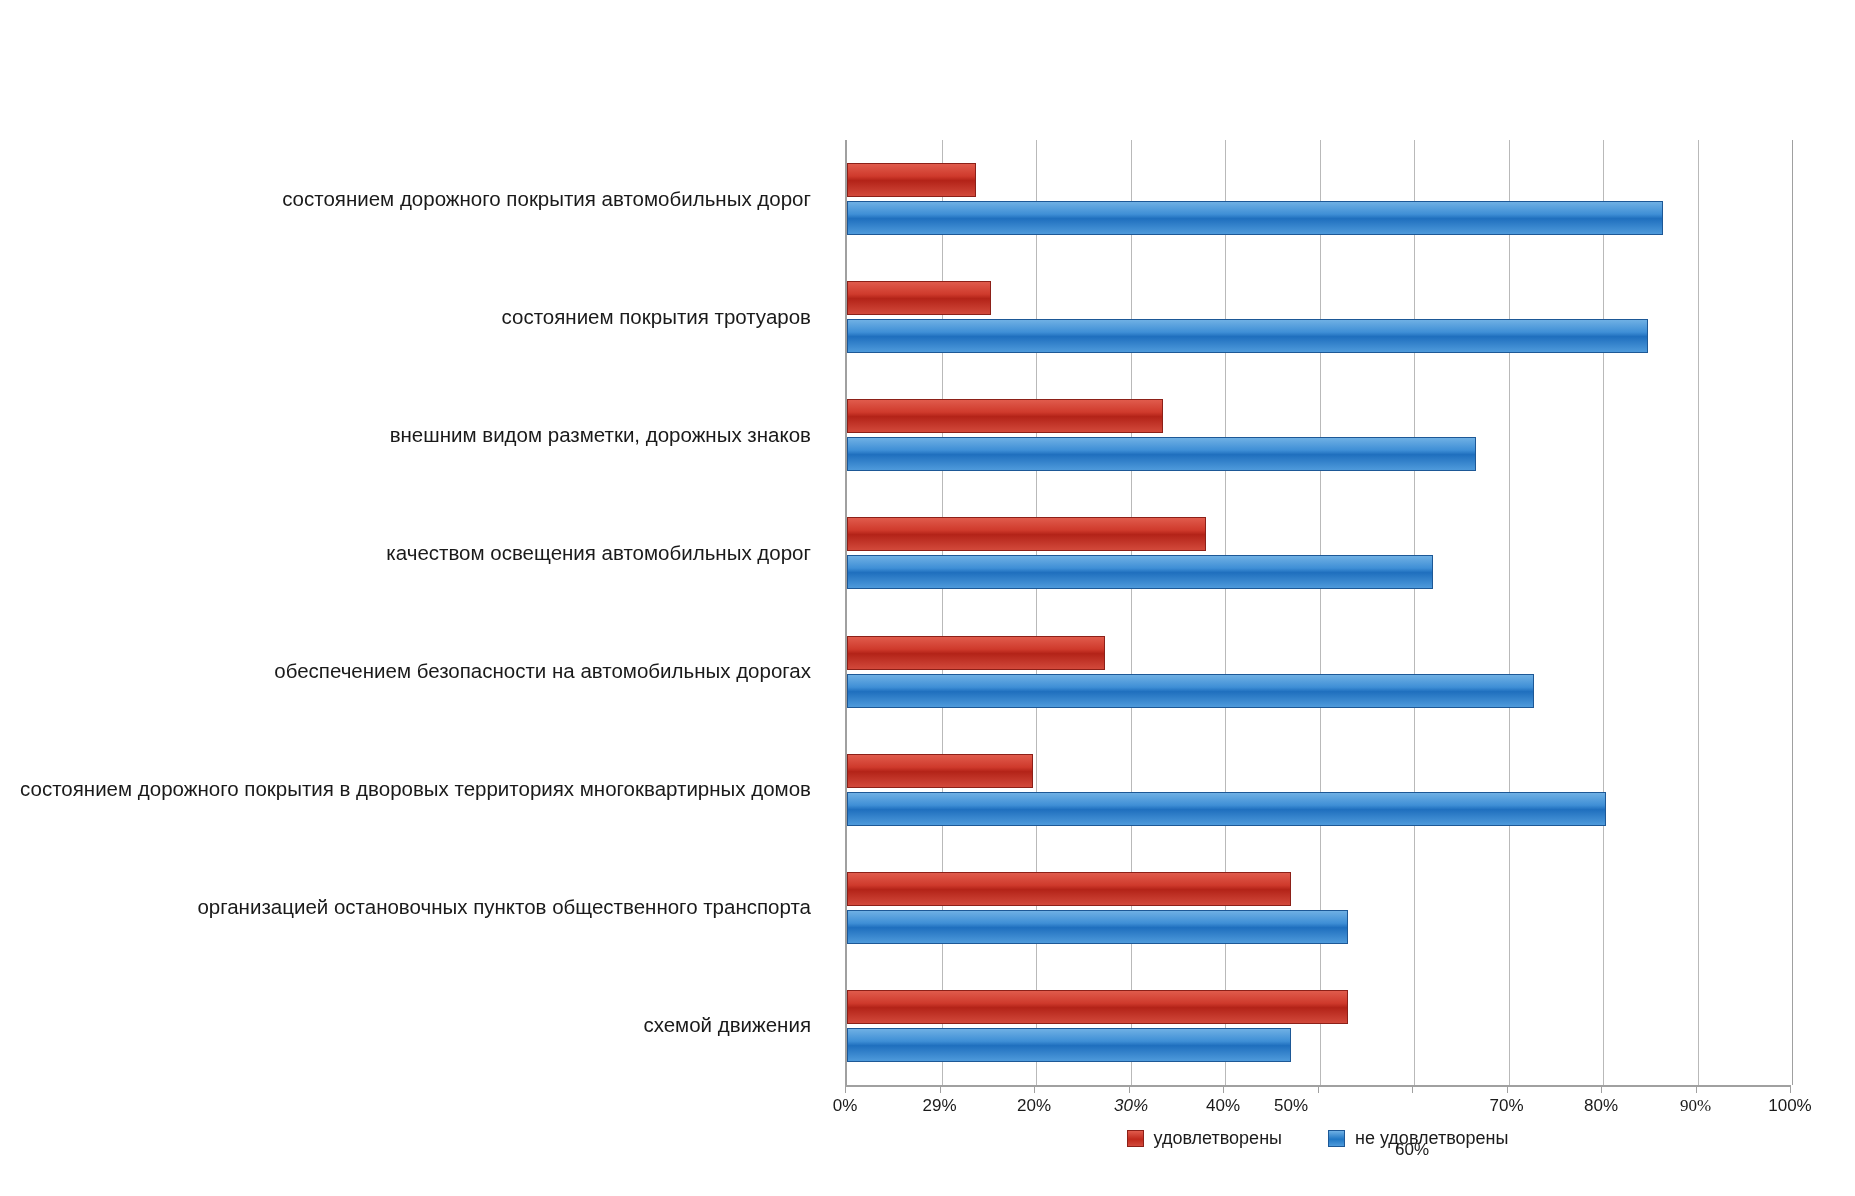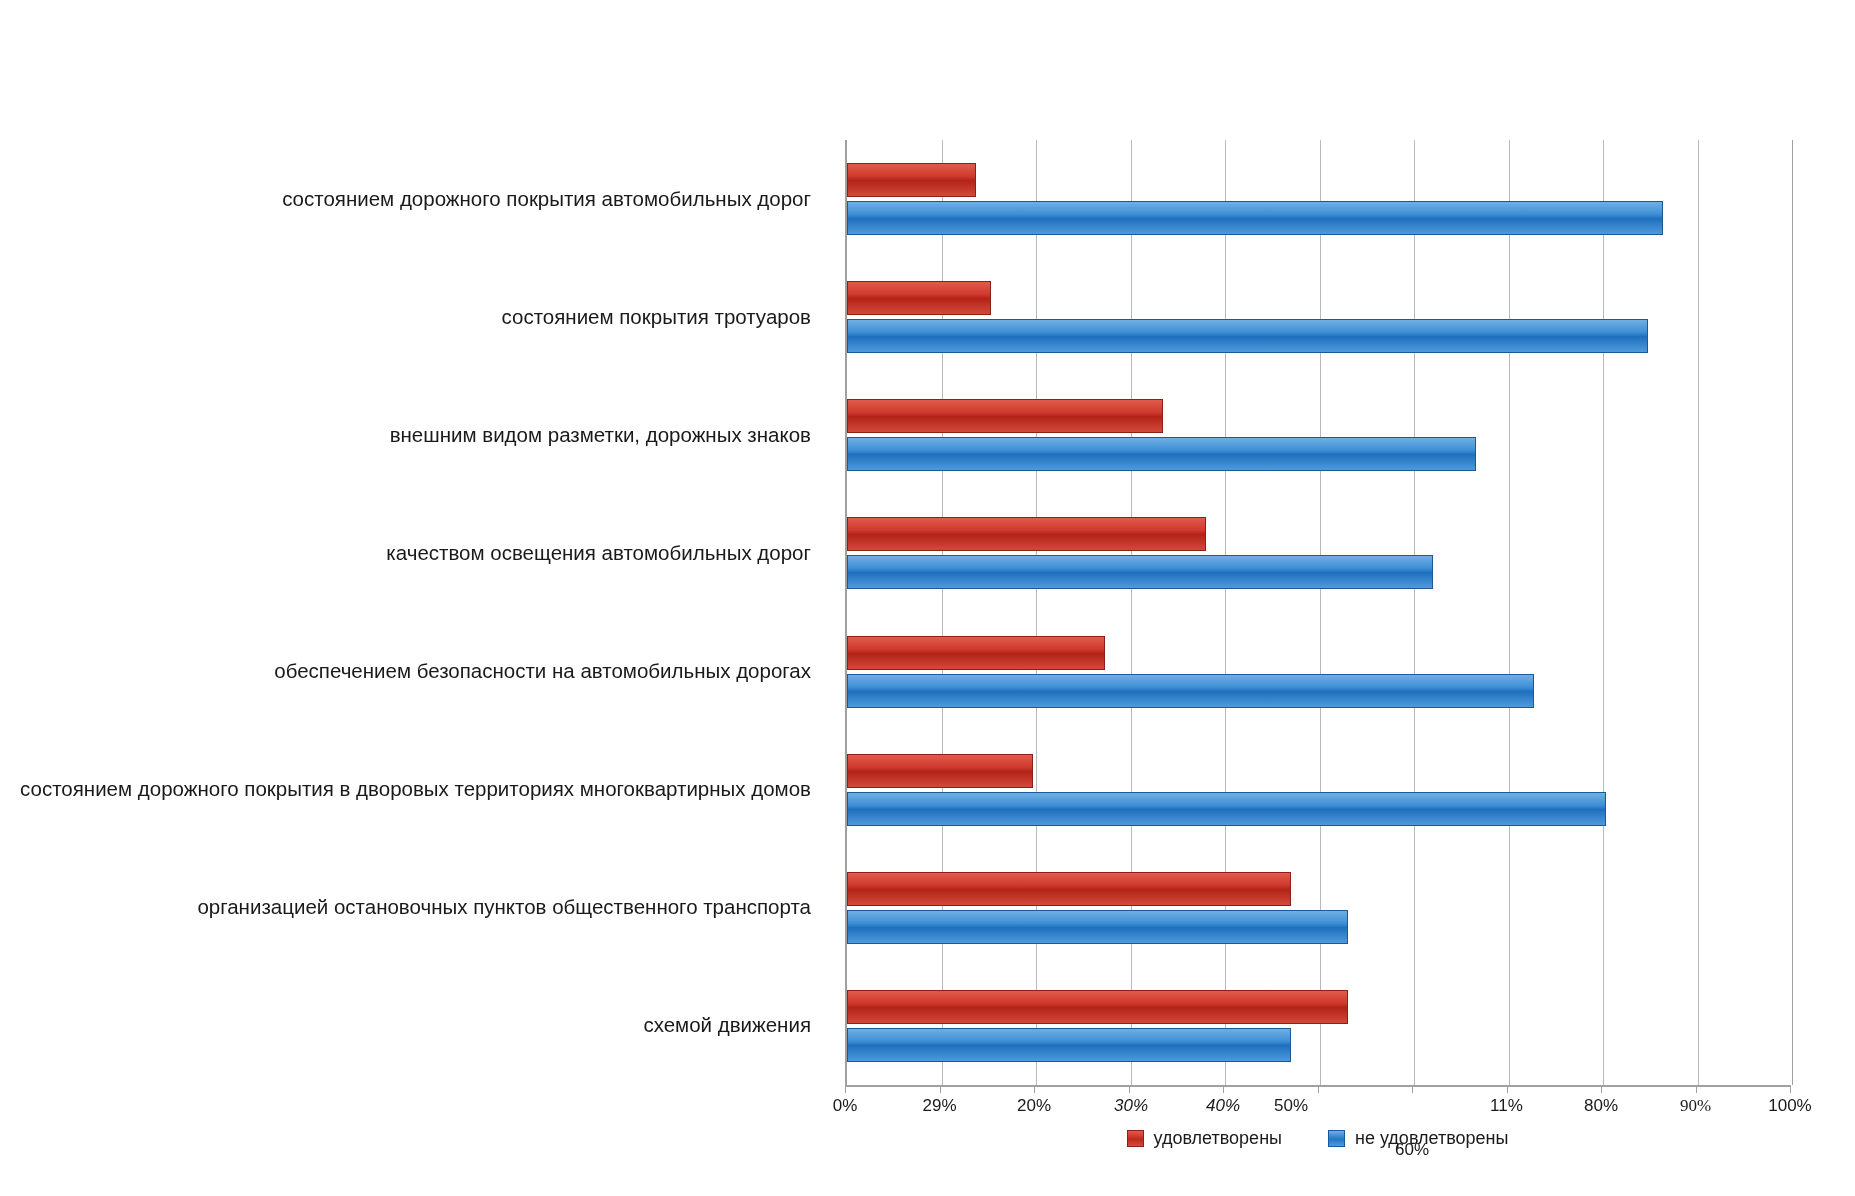--- a/index.html
+++ b/index.html
@@ -199,27 +199,27 @@
     <div id="x-axis-ticks">
         <div class="tick" style="left: 845px;"></div>
         <div class="tick-label" style="left: 845px;">0%</div>
         <div class="tick" style="left: 939.5px;"></div>
         <div class="tick-label" style="left: 939.5px;">29%</div>
         <div class="tick" style="left: 1034px;"></div>
         <div class="tick-label" style="left: 1034px;">20%</div>
         <div class="tick" style="left: 1128.5px;"></div>
         <div class="tick-label" style="left: 1131px; font-style: italic;">30%</div>
         <div class="tick" style="left: 1223px;"></div>
-        <div class="tick-label" style="left: 1223px; font-style: italic;">40%</div>
+        <div class="tick-label" style="left: 1223px;">40%</div>
         <div class="tick" style="left: 1317.5px;"></div>
         <div class="tick-label" style="left: 1291px;">50%</div>
         <div class="tick" style="left: 1412px;"></div>
         <div class="tick-label" style="left: 1412px; margin-top: 44px;">60%</div>
         <div class="tick" style="left: 1506.5px;"></div>
-        <div class="tick-label" style="left: 1506.5px;">11%</div>
+        <div class="tick-label" style="left: 1506.5px;">70%</div>
         <div class="tick" style="left: 1601px;"></div>
         <div class="tick-label" style="left: 1601px;">80%</div>
         <div class="tick" style="left: 1695.5px;"></div>
         <div class="tick-label" style="left: 1695.5px; font-family: Liberation Serif, serif;">90%</div>
         <div class="tick" style="left: 1790px;"></div>
         <div class="tick-label" style="left: 1790px;">100%</div>
       </div>
   </div>
 
   <div class="legend" id="legend">

